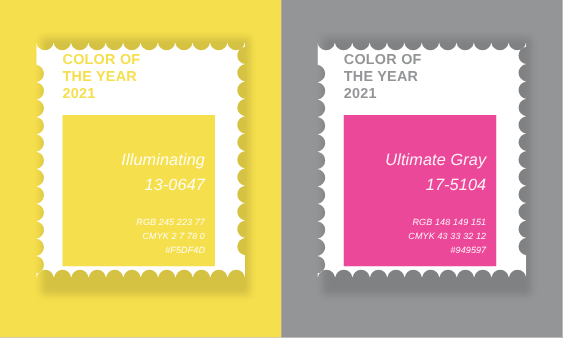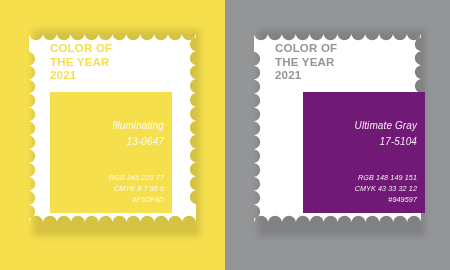--- a/index.html
+++ b/index.html
@@ -83,29 +83,29 @@
   .swatch {
     position: absolute;
     left: 21px;
     top: 67px;
     width: 122px;
     height: 121px;
     box-sizing: border-box;
     padding: 0;
   }
   .swatch-yellow { background: #F5DF4D; }
-  .swatch-gray   { background: #701a75; margin-left: 28px; }
+  .swatch-gray   { background: #ec4899; }
 
   .swatch-name {
     position: absolute;
     right: 8px;
     top: 26px;
     text-align: right;
     font-style: italic;
-    font-size: 10px;
+    font-size: 13px;
     line-height: 1.55;
     color: rgba(255,255,255,0.92);
     letter-spacing: 0.1px;
     white-space: pre-line;
   }
 
   .swatch-values {
     position: absolute;
     right: 8px;
     bottom: 8px;
@@ -159,21 +159,21 @@
 
       <div class="stamp-content">
         <div class="title title-yellow">COLOR OF
 THE YEAR
 2021</div>
 
         <div class="swatch swatch-yellow">
           <div class="swatch-name">Illuminating
 13-0647</div>
           <div class="swatch-values">RGB 245 223 77
-CMYK 8 7 95 0
+CMYK 2 7 78 0
 #F5DF4D</div>
         </div>
       </div>
 
     </div>
   </div>
 
   <div class="panel panel-gray">
     <div class="stamp-wrap">
 

